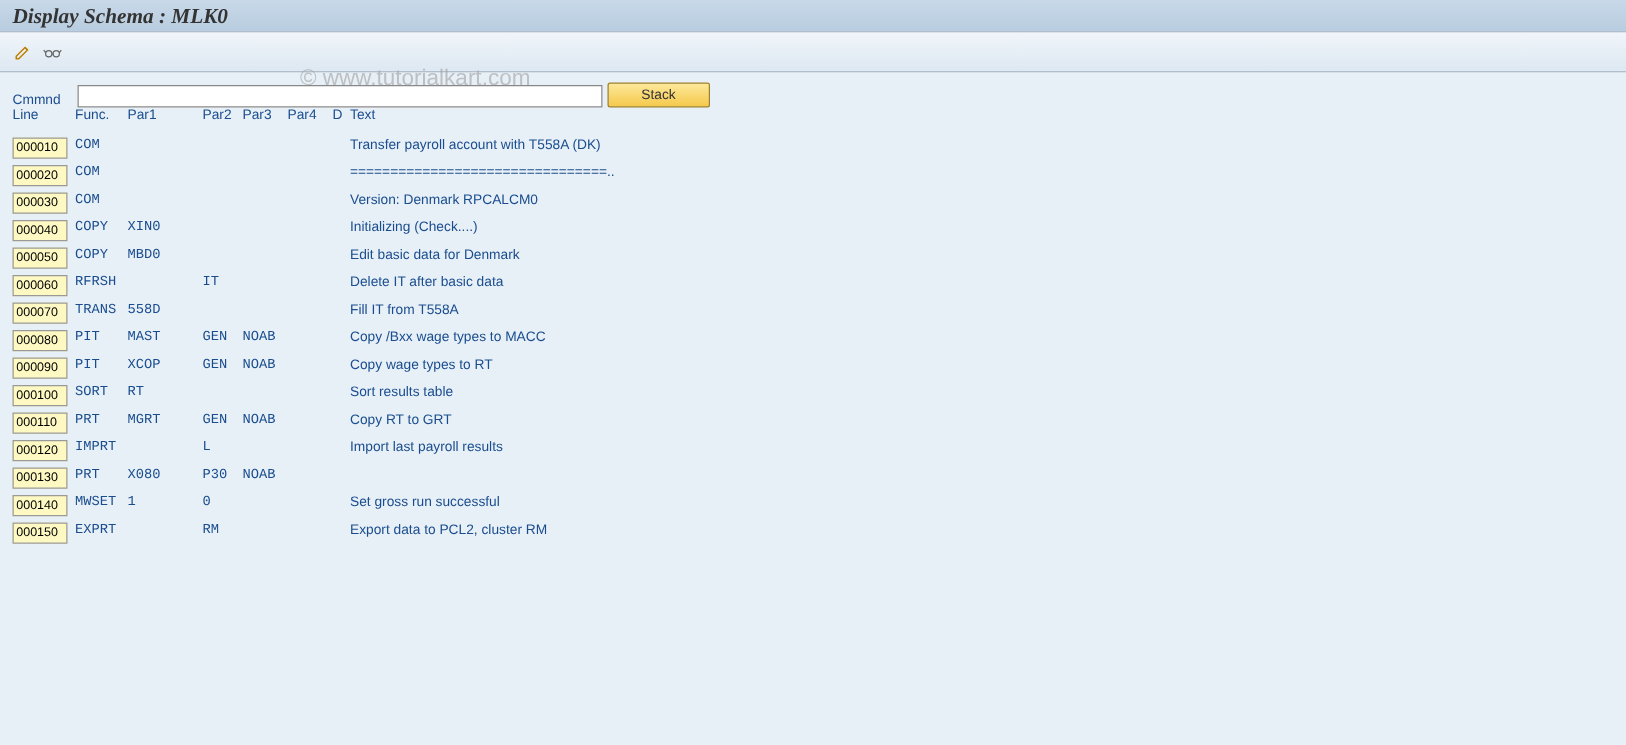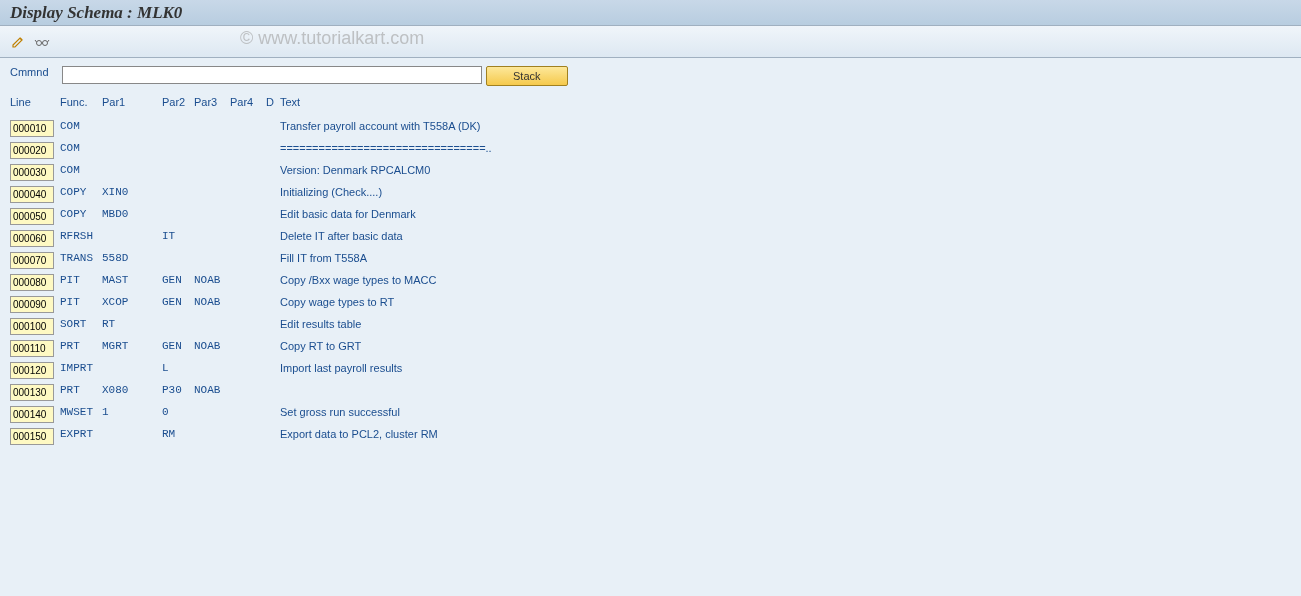--- a/index.html
+++ b/index.html
@@ -41,36 +41,35 @@
       height: 20px;
       display: flex;
       align-items: center;
       justify-content: center;
       cursor: pointer;
       border: 1px solid transparent;
       border-radius: 2px;
     }
     .watermark {
       position: absolute;
-      top: 28px;
+      top: 52px;
       left: 240px;
       font-size: 18px;
       color: rgba(160, 160, 160, 0.6);
       pointer-events: none;
       z-index: 100;
     }
     .content {
       padding: 8px 10px;
       background: #e8f0f7;
     }
     .cmd-row {
       display: flex;
-      align-items: flex-start;
+      align-items: flex-end;
       gap: 4px;
-      margin-bottom: 10px;
     }
     .cmd-label {
       color: #1a4d8f;
       width: 48px;
     }
     .cmd-input {
       width: 420px;
       height: 18px;
       border: 1px solid #888;
       background: #fff;
@@ -268,21 +267,21 @@
         <span class="data-cell data-cell-text col-text">Copy wage types to RT</span>
       </div>
       <div class="data-row">
         <input class="line-input" type="text" value="000100" style="">
         <span class="data-cell col-func">SORT</span>
         <span class="data-cell col-par1">RT</span>
         <span class="data-cell col-par2"></span>
         <span class="data-cell col-par3"></span>
         <span class="data-cell col-par4"></span>
         <span class="data-cell col-d"></span>
-        <span class="data-cell data-cell-text col-text">Edit results table</span>
+        <span class="data-cell data-cell-text col-text">Sort results table</span>
       </div>
       <div class="data-row">
         <input class="line-input" type="text" value="000110" style="">
         <span class="data-cell col-func">PRT</span>
         <span class="data-cell col-par1">MGRT</span>
         <span class="data-cell col-par2">GEN</span>
         <span class="data-cell col-par3">NOAB</span>
         <span class="data-cell col-par4"></span>
         <span class="data-cell col-d"></span>
         <span class="data-cell data-cell-text col-text">Copy RT to GRT</span>

